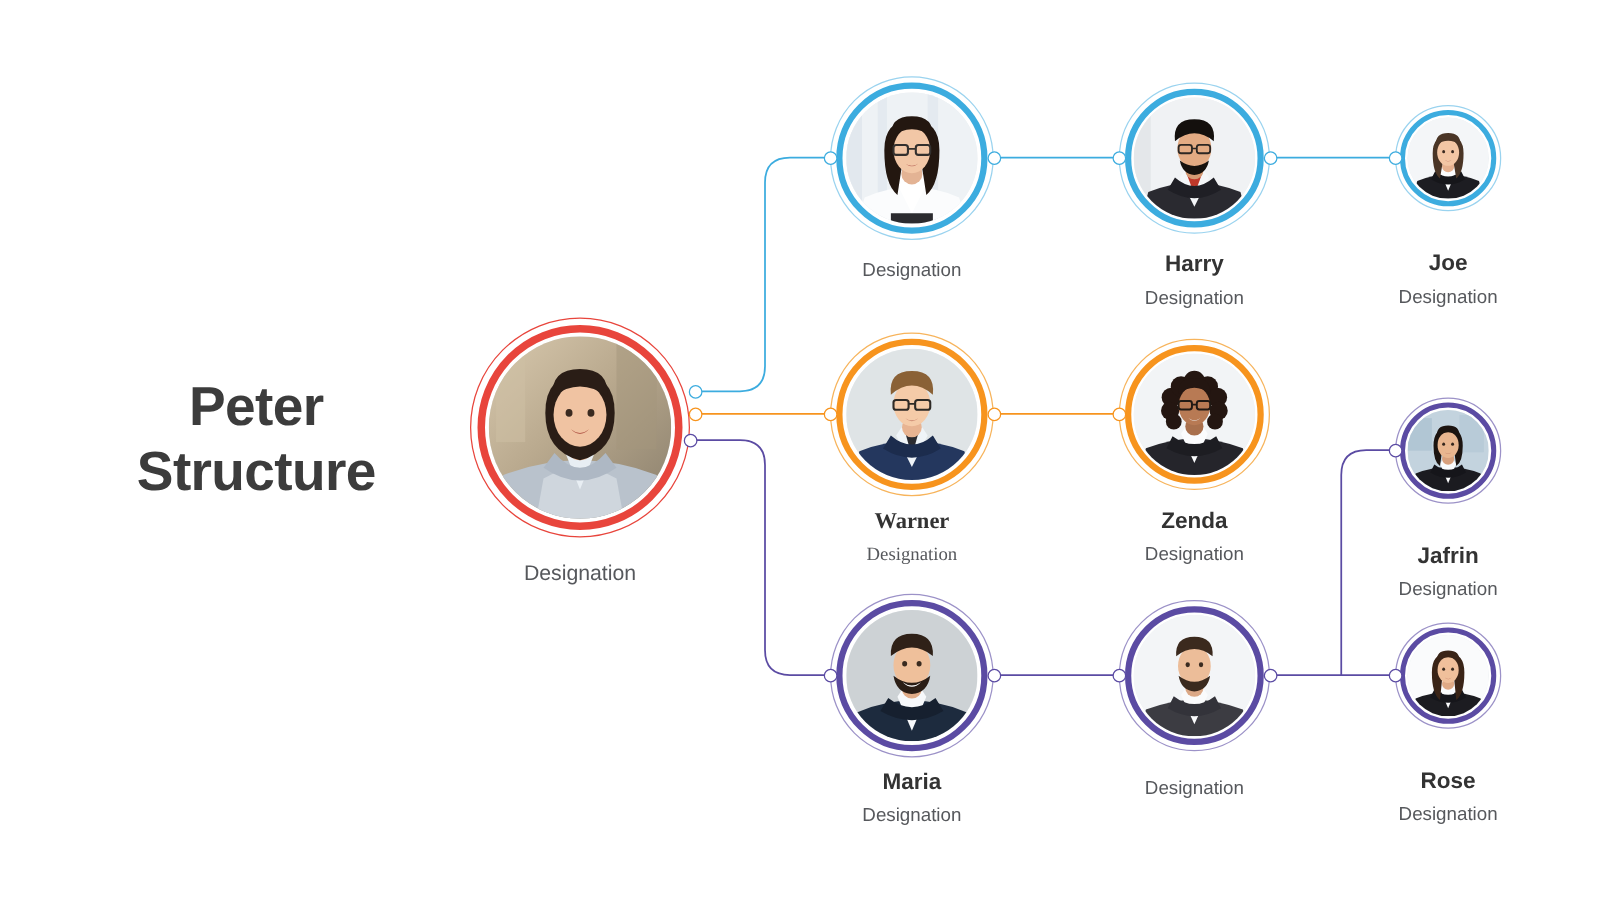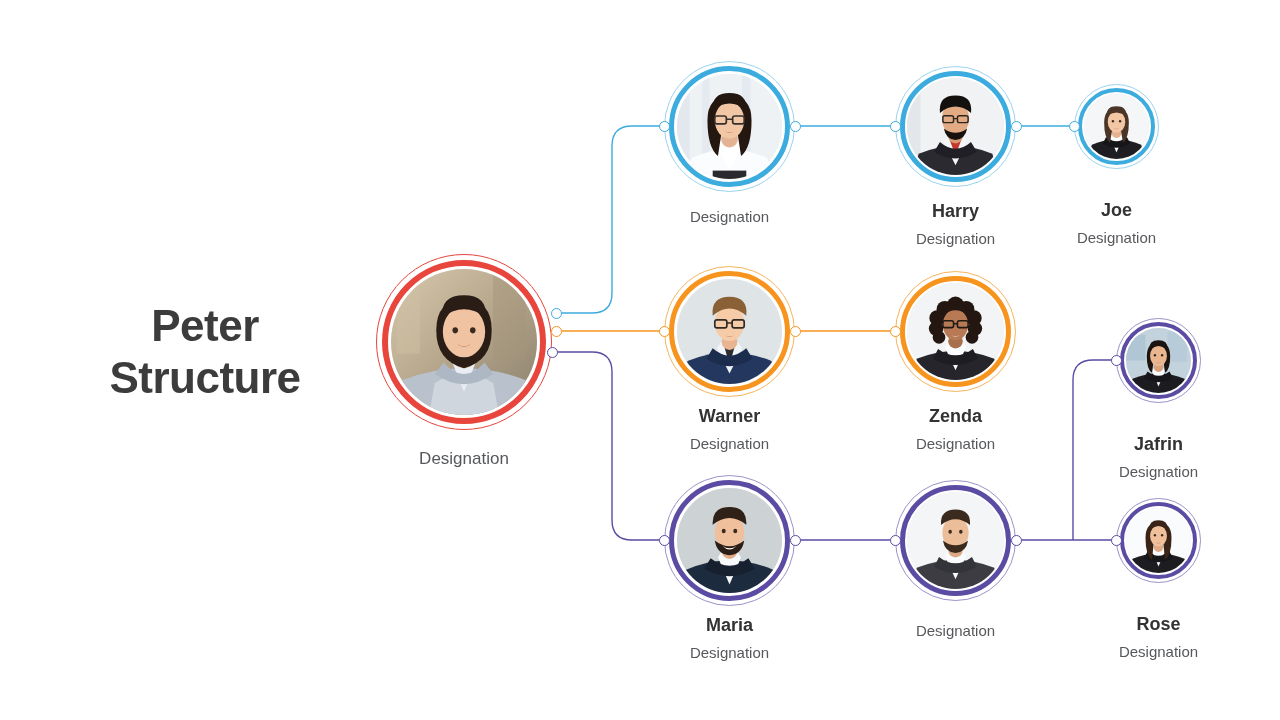--- a/index.html
+++ b/index.html
@@ -213,21 +213,21 @@
       </svg>
     </div>
     <div class="knob" style="left:0px; top:60px; border-color:#3cacdf;"></div>
     <div class="knob" style="left:121px; top:60px; border-color:#3cacdf;"></div>
     <div class="caption" style="left:-65px; top:135px; width:251px;">
       <span class="nm" style="font-size:18px;text-align:center;">Harry</span>
       <span class="dg" style="font-size:15px;">Designation</span>
     </div>
   </div>
 
-  <div class="node" style="left:1074px; top:84px; width:85px; height:85px;">
+  <div class="node" style="left:1116px; top:84px; width:85px; height:85px;">
     <div class="ring-outer" style="width:85px; height:85px; border-width:1.2px; border-color:#9ad3ef;"></div>
     <div class="ring-main" style="left:4px; top:4px; width:77px; height:77px; border-width:4.5px; border-color:#3cacdf;"></div>
     <div class="photo" style="left:10px; top:10px; width:65px; height:65px;">
       <svg viewBox="0 0 100 100" preserveAspectRatio="xMidYMid slice">
         <rect width="100" height="100" fill="#f4f6f8"></rect>
         <path d="M12 78 Q50 62 88 78 L94 100 L6 100 Z" fill="#1d1d22"></path>
         <path d="M40 66 L50 90 L60 66 L56 60 L44 60 Z" fill="#fbfcfd"></path>
         <path d="M34 66 q16 13 32 0 l5 10 q-21 13 -42 0 Z" fill="#16161a"></path>
         <ellipse cx="50" cy="60" rx="7.5" ry="7.5" fill="#e6b18f"></ellipse>
         <path d="M31 44 q0 -22 19 -22 q19 0 19 22 q0 24 -9 31 l-4 -24 l-12 0 l-4 24 q-9 -7 -9 -31Z" fill="#4a3526"></path>
@@ -259,21 +259,21 @@
         <ellipse cx="50" cy="42" rx="14" ry="17" fill="#f5cba8"></ellipse>
         <path d="M34 35 q16 -14 32 0 q2 -18 -16 -18 q-18 0 -16 18Z" fill="#8a6136"></path>
         <rect x="36" y="39" width="11.5" height="7.5" rx="2" fill="none" stroke="#2e2a26" stroke-width="1.6"></rect>
         <rect x="52.5" y="39" width="11.5" height="7.5" rx="2" fill="none" stroke="#2e2a26" stroke-width="1.6"></rect>
         <line x1="47.5" y1="42" x2="52.5" y2="42" stroke="#2e2a26" stroke-width="1.4"></line>
         <path d="M45 53 q5 3.5 10 0 q-5 4.5 -10 0Z" fill="#bc6f5c"></path>
       </svg>
     </div>
     <div class="knob" style="left:0px; top:65px; border-color:#f7941e;"></div>
     <div class="knob" style="left:131px; top:65px; border-color:#f7941e;"></div>
-    <div class="caption" style="left:-60px; top:140px; width:251px;">
+    <div class="caption" style="left:-60px; top:140px; width:251px;font-family:Liberation Serif, serif;">
       <span class="nm" style="font-size:18px;">Warner</span>
       <span class="dg" style="font-size:15px;">Designation</span>
     </div>
   </div>
 
   <div class="node" style="left:895px; top:271px; width:121px; height:121px;">
     <div class="ring-outer" style="width:121px; height:121px; border-width:1.3px; border-color:#f7b45c;"></div>
     <div class="ring-main" style="left:5px; top:5px; width:111px; height:111px; border-width:5px; border-color:#f7941e;"></div>
     <div class="photo" style="left:12px; top:12px; width:97px; height:97px;">
       <svg viewBox="0 0 100 100" preserveAspectRatio="xMidYMid slice">

